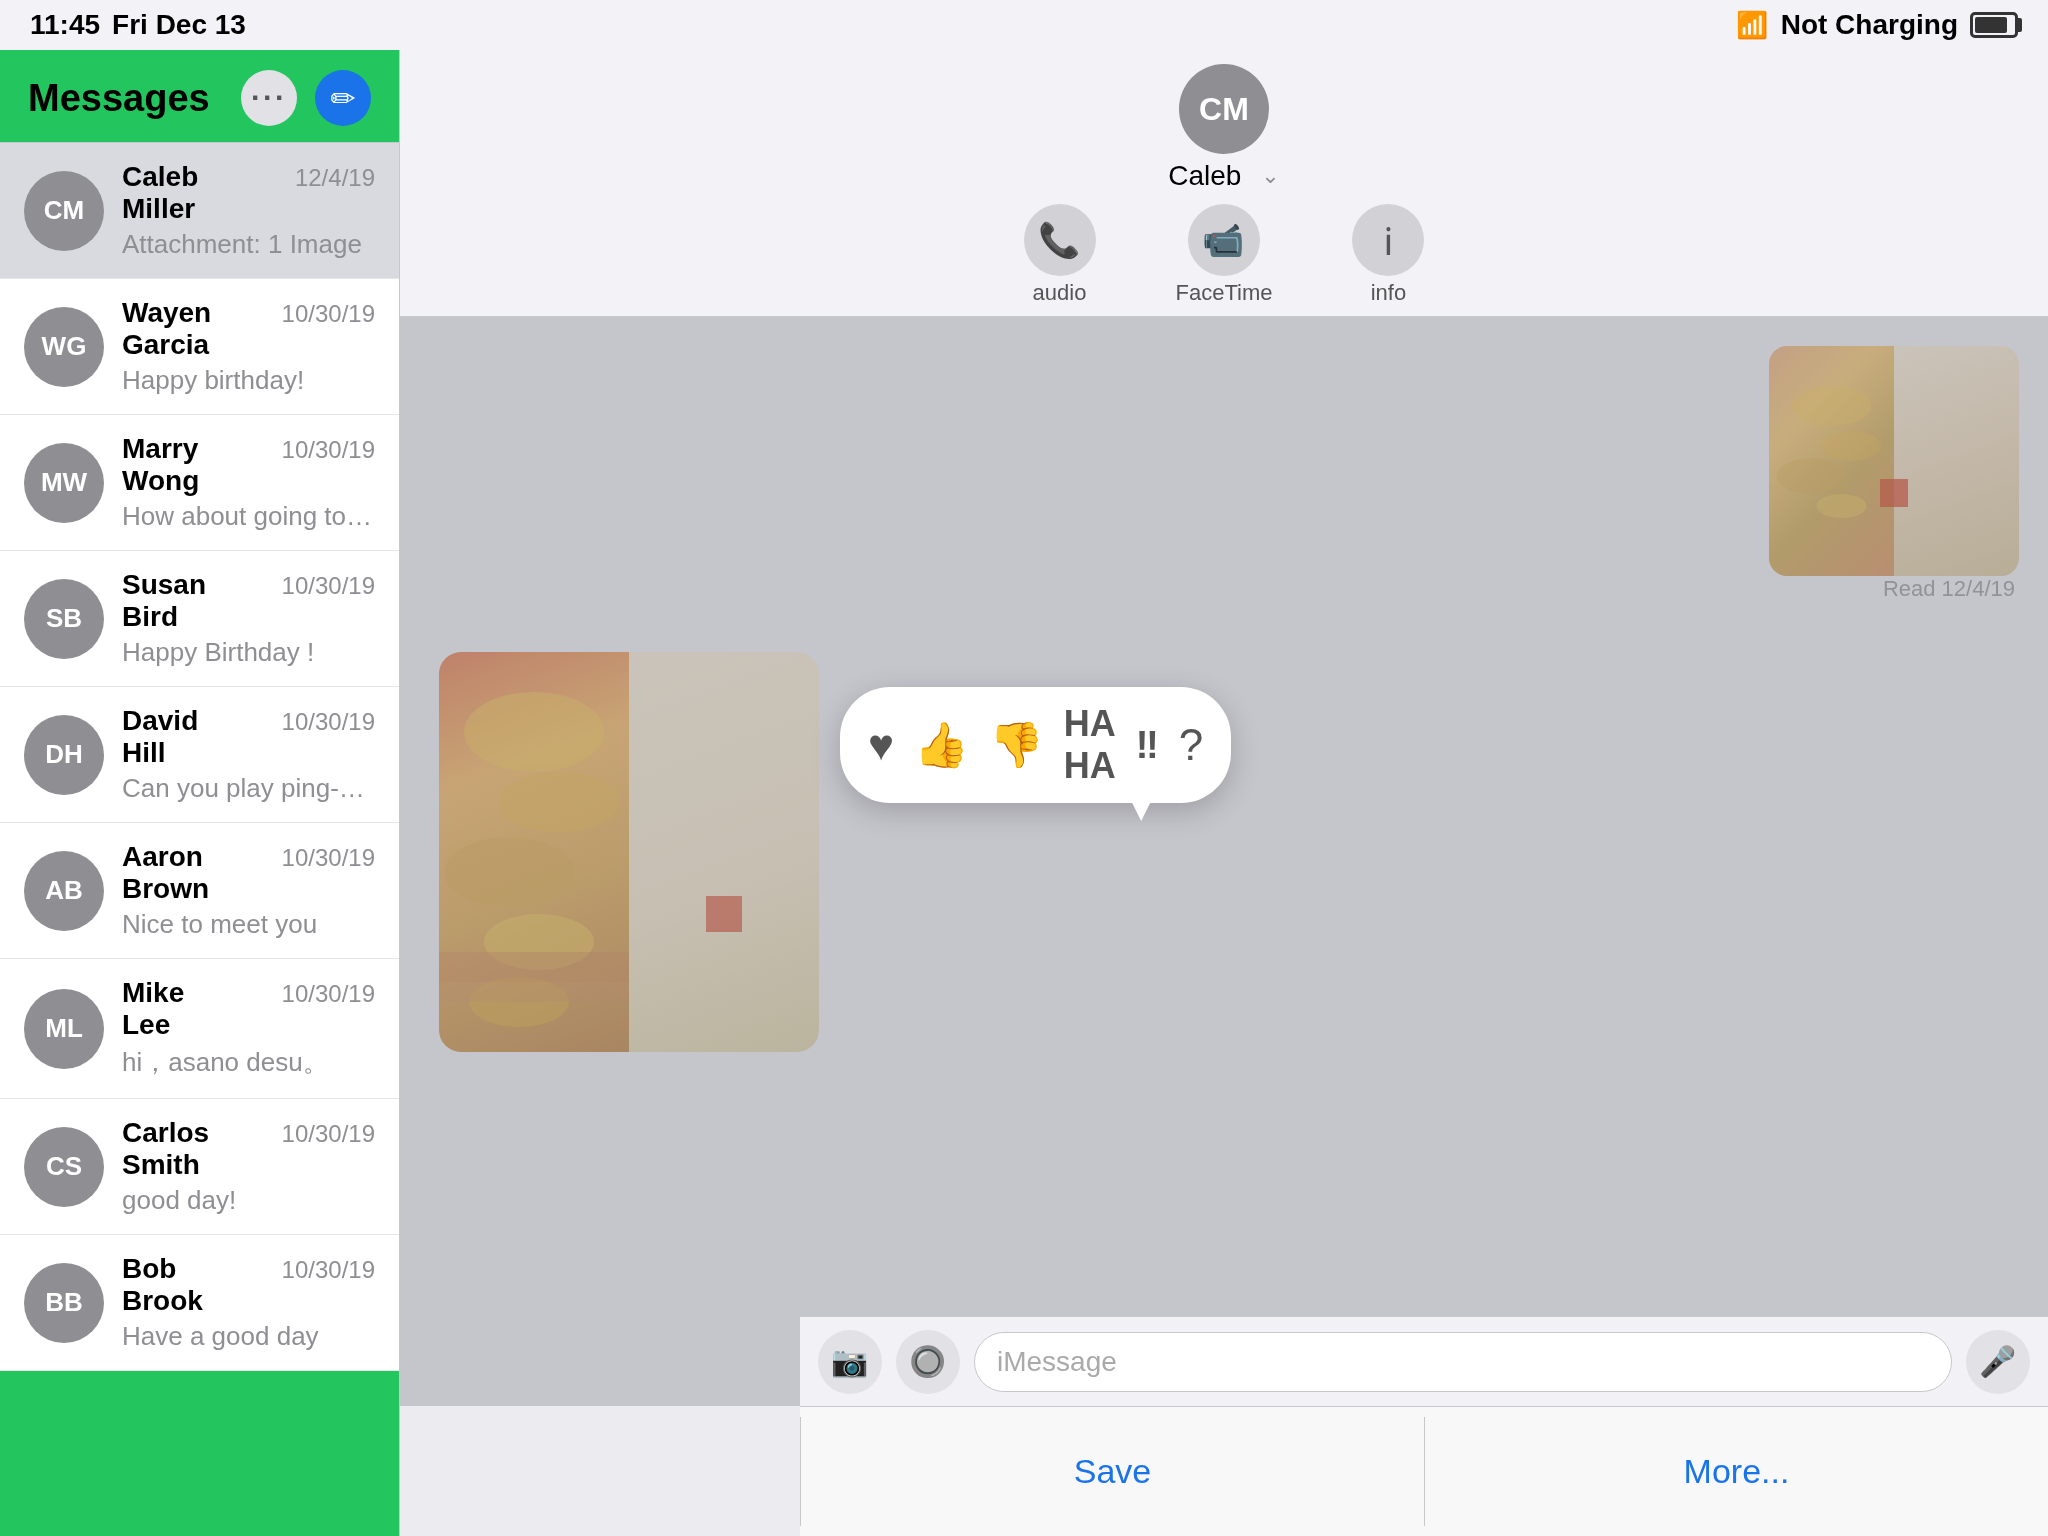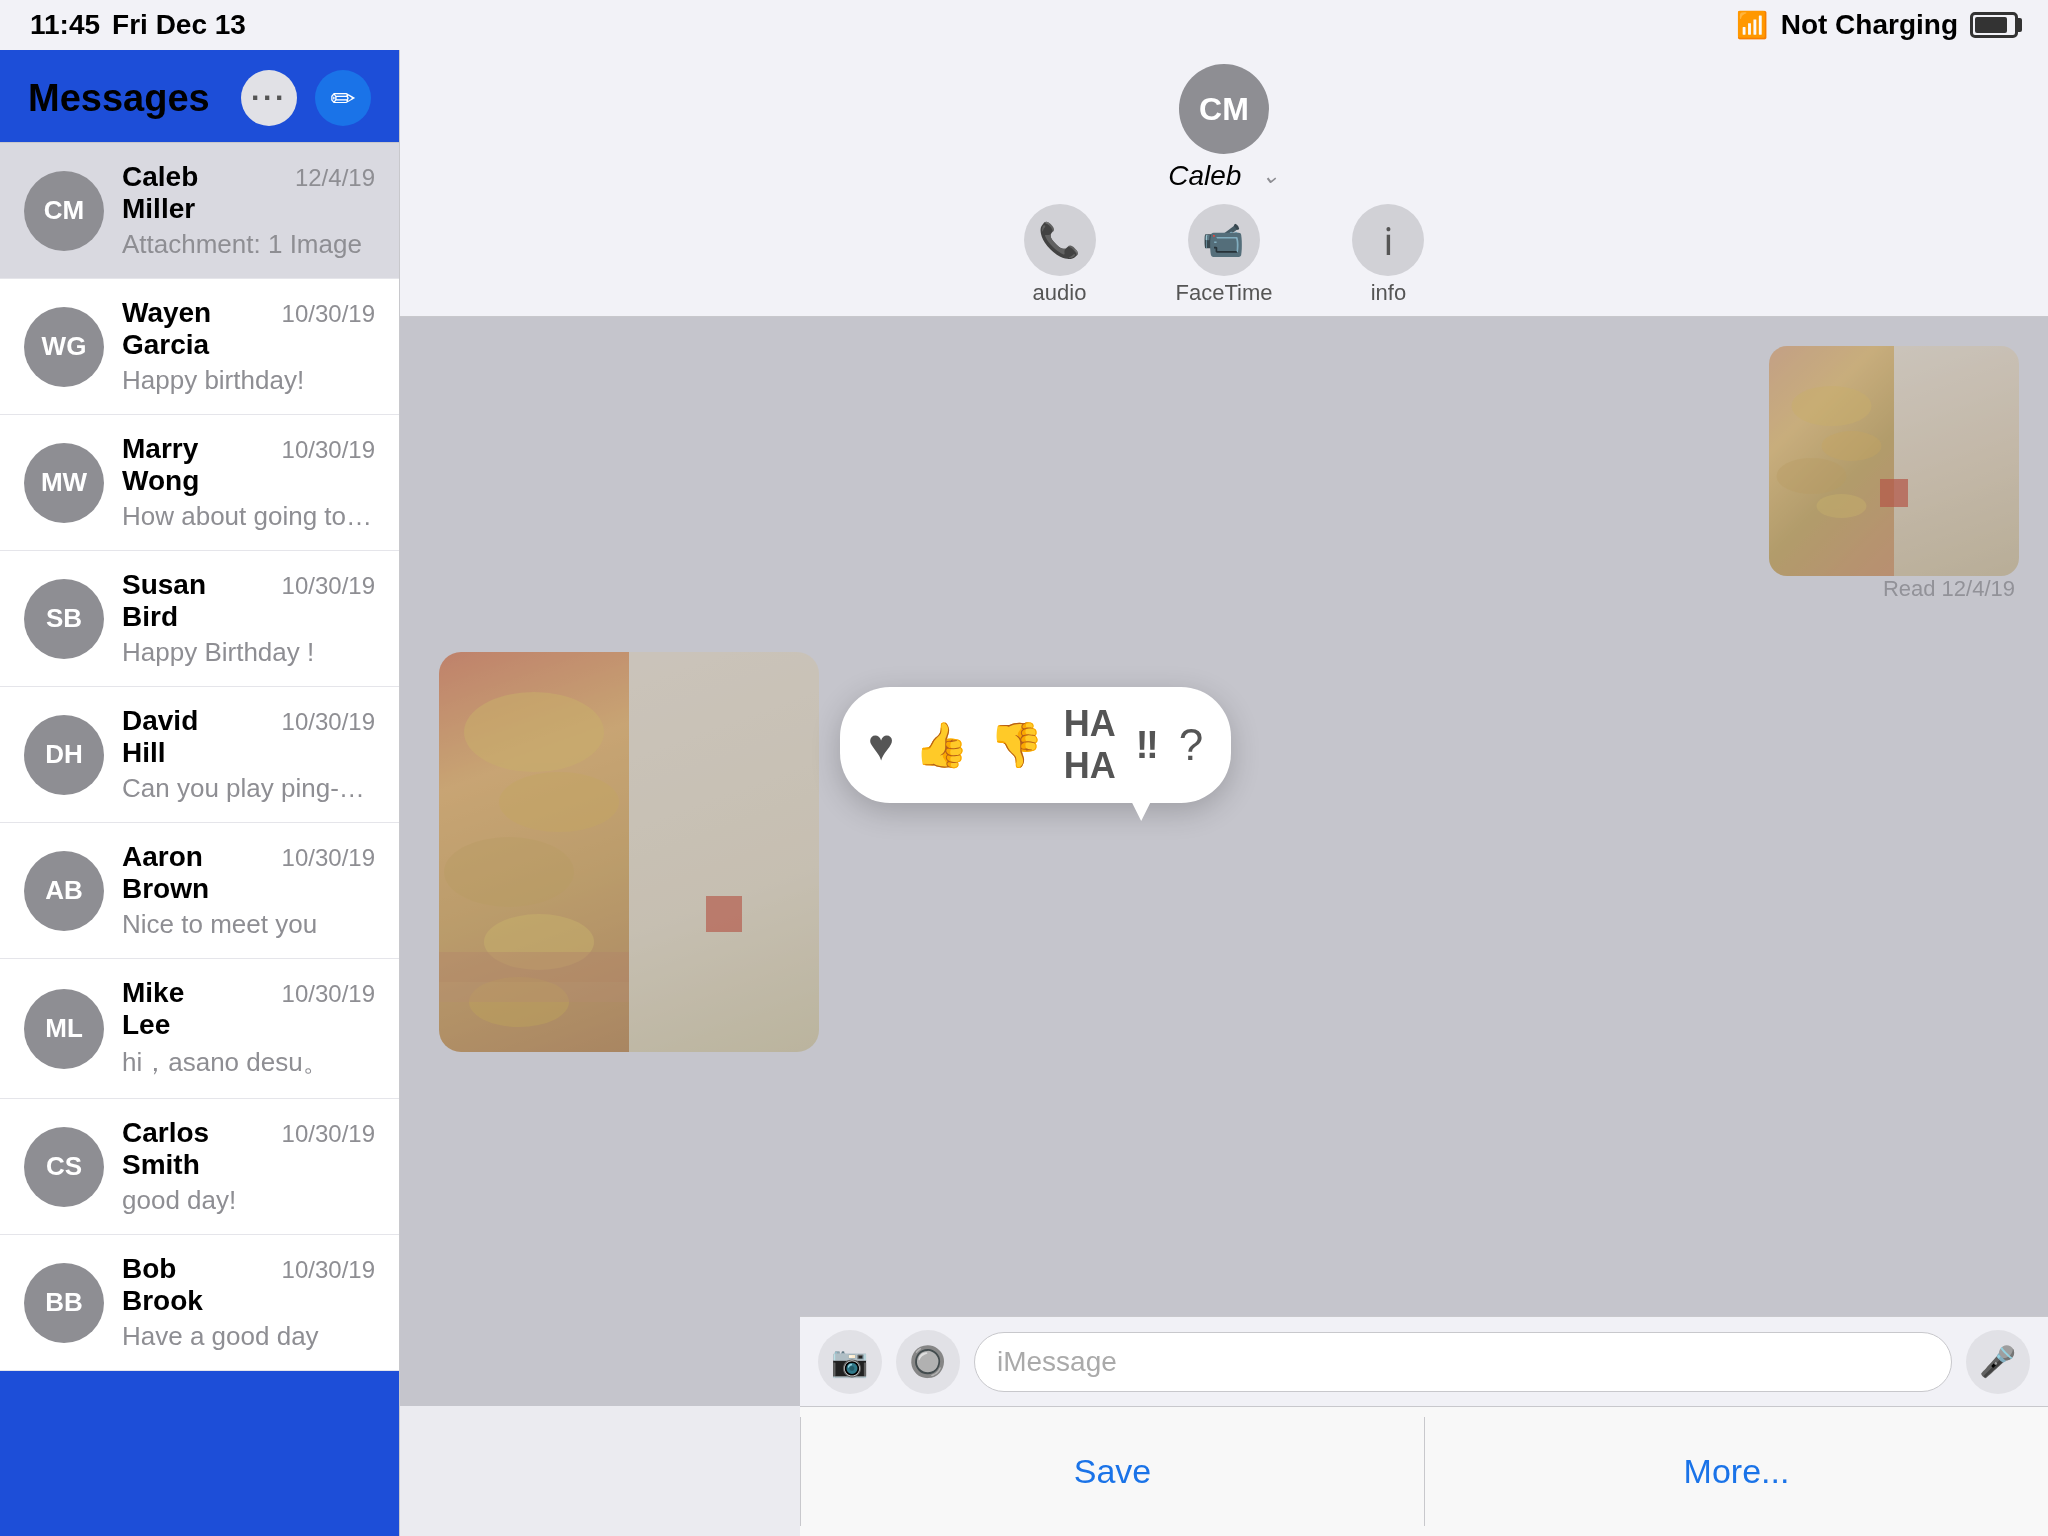--- a/index.html
+++ b/index.html
@@ -60,21 +60,21 @@
     .app-container {
       position: absolute;
       top: 50px;
       left: 0; right: 0; bottom: 0;
       display: flex;
     }
 
     
     .sidebar {
       width: 400px;
-      background: #1d4ed8;
+      background: #22c55e;
       border-right: 1px solid #c8c8cc;
       display: flex;
       flex-direction: column;
       flex-shrink: 0;
     }
     .sidebar-header {
       padding: 20px 28px 16px;
       display: flex;
       align-items: center;
       justify-content: space-between;
@@ -153,21 +153,20 @@
       color: #fff;
       font-size: 32px;
       font-weight: 600;
       margin-bottom: 6px;
     }
     .contact-name-row {
       display: flex; align-items: center; gap: 20px;
       font-size: 28px; font-weight: 500; color: #000;
       margin-bottom: 12px;
       cursor: pointer;
-      font-style: italic;
     }
     .chevron-down { font-size: 22px; color: #8e8e93; }
     .chat-actions {
       display: flex; gap: 80px; align-items: center;
     }
     .chat-action-btn {
       display: flex; flex-direction: column; align-items: center; gap: 4px;
       cursor: pointer;
     }
     .chat-action-icon {

